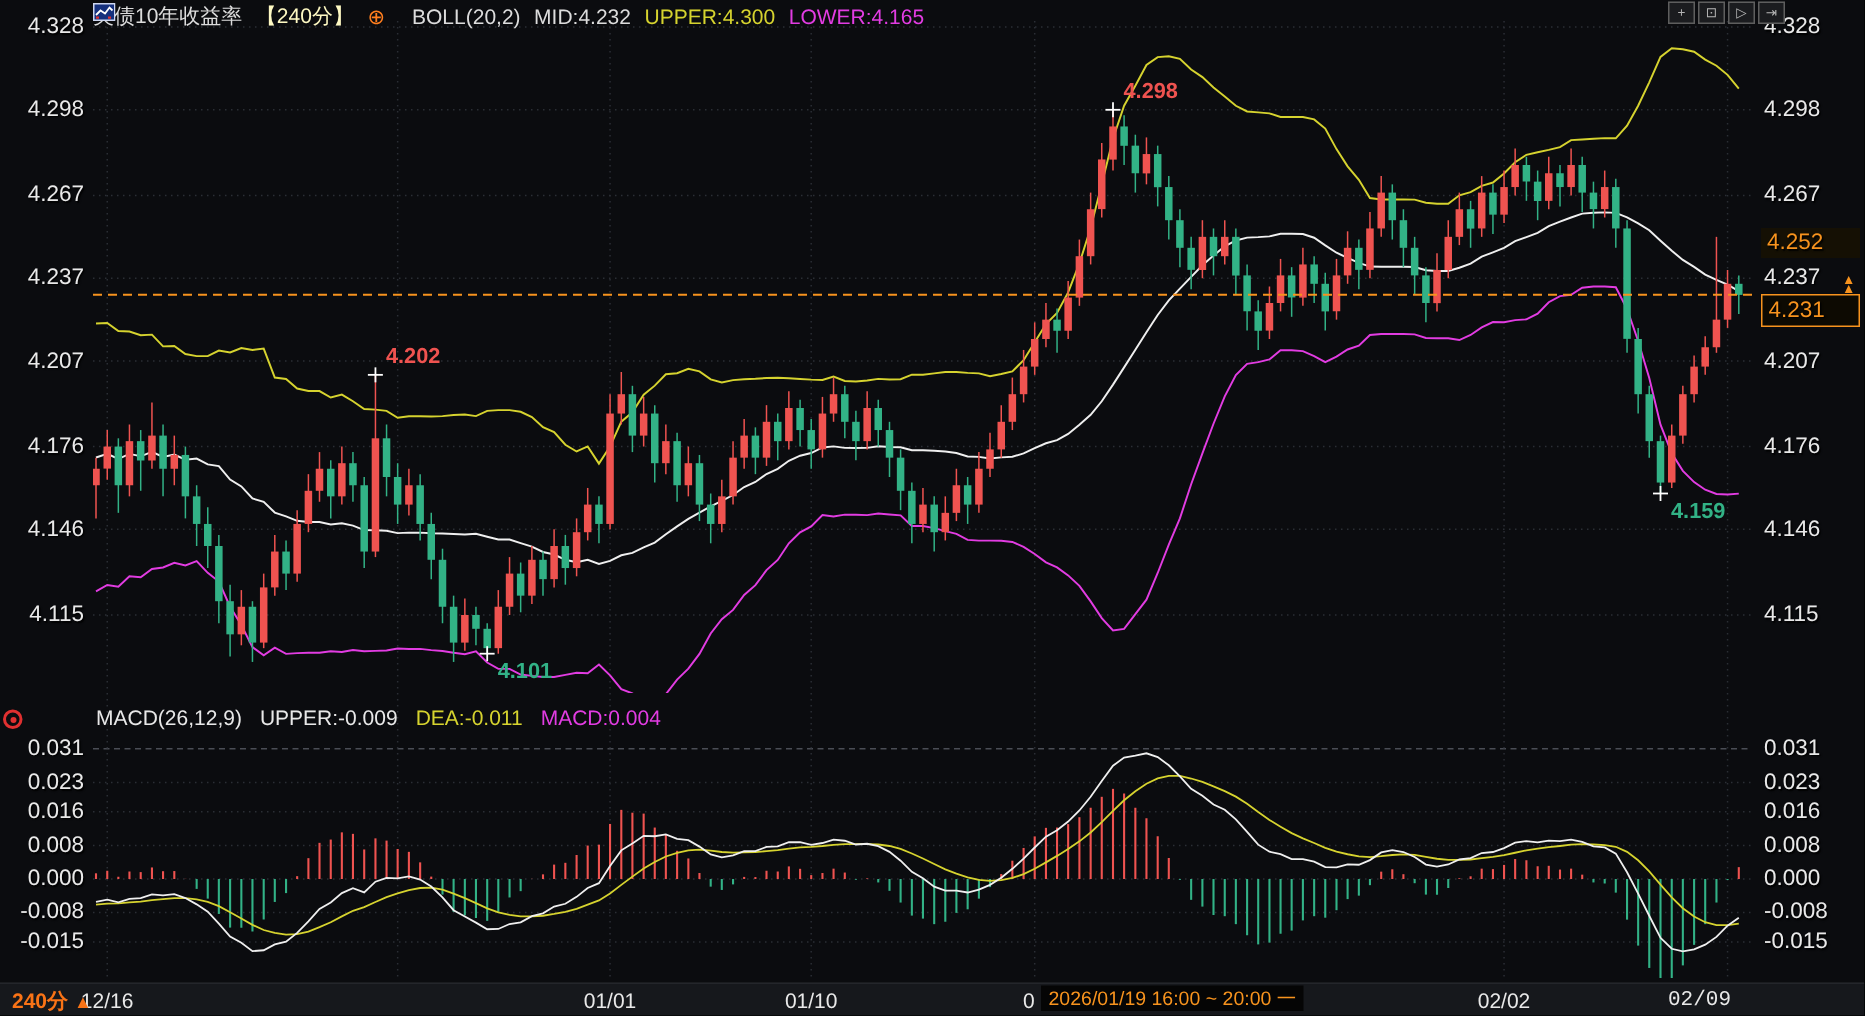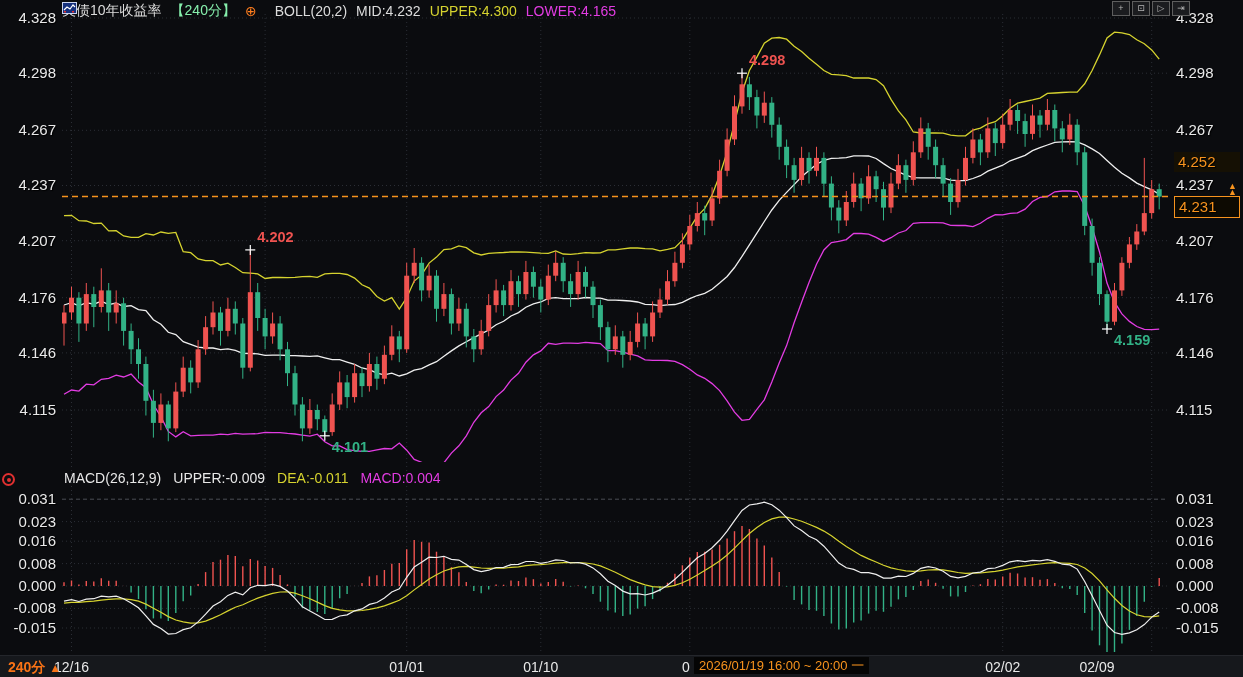--- a/index.html
+++ b/index.html
@@ -1,21 +1,21 @@
 <!DOCTYPE html>
 <html><head>
 <meta charset="utf-8">
 <style>
   html,body{margin:0;padding:0;background:#000;}
   .screen{position:relative;width:1243px;height:677px;background:#0b0c0f;overflow:hidden;
           font-family:"Liberation Sans","DejaVu Sans",sans-serif;color:#e8e8e8;}
   svg{position:absolute;left:0;top:0;}
   .hdr{position:absolute;left:62px;top:2px;display:flex;align-items:center;gap:9px;font-size:14px;z-index:6;}
   .hdr .t{color:#dcdcdc;}
-  .hdr .per{color:#86efac;}
+  .hdr .per{color:#fef9c3;}
   .hdr .cross{color:#ff7e1e;font-size:14px;}
   .hdr .yel{color:#d6d32f;}
   .hdr .mag{color:#e23ce2;}
   .toolbar{position:absolute;left:1112px;top:1px;display:flex;gap:2px;z-index:7;}
   .tbtn{width:16px;height:13px;border:1px solid #5e5e5e;background:#1b1c1f;color:#b5b5b5;
         font-size:9px;line-height:12px;text-align:center;cursor:pointer;}
   .axlbl{position:absolute;font-size:15px;color:#e9e9e9;text-shadow:1px 1px 1px #000;z-index:4;white-space:nowrap;}
   .axlbl.l{left:0;width:56px;text-align:right;}
   .axlbl.r{left:1176px;text-align:left;}
   .ticklbl{position:absolute;top:659px;transform:translateX(-50%);font-size:14px;color:#e9e9e9;z-index:6;white-space:nowrap;text-align:right;}
@@ -604,21 +604,21 @@
       <div class="axlbl r" style="top: 577px;">0.000</div>
       <div class="axlbl r" style="top: 599.4px;">-0.008</div>
       <div class="axlbl r" style="top: 619px;">-0.015</div>
     </div>
   <div id="taxis">
       <div class="ticklbl" style="left: 71.45px;">12/16</div>
       <div class="ticklbl" style="left: 265.15px; margin-top: 24px;">12/24</div>
       <div class="ticklbl" style="left: 406.7px;">01/01</div>
       <div class="ticklbl" style="left: 540.8px;">01/10</div>
       <div class="ticklbl" style="left: 1002.7px;">02/02</div>
-      <div class="ticklbl" style="left: 1097px;">02/09</div>
+      <div class="ticklbl" style="left: 1133px; font-family: Liberation Mono, monospace;">02/09</div>
     </div>
 
   <div class="marker2" style="top: 151.869px;">4.252</div>
   <div class="marker1" style="top: 195.516px;">4.231</div>
   <div class="arrowup">▲<br>▲</div>
 
   <span class="recdot">
       <i></i>
     </span>
   <div class="macdhdr">

